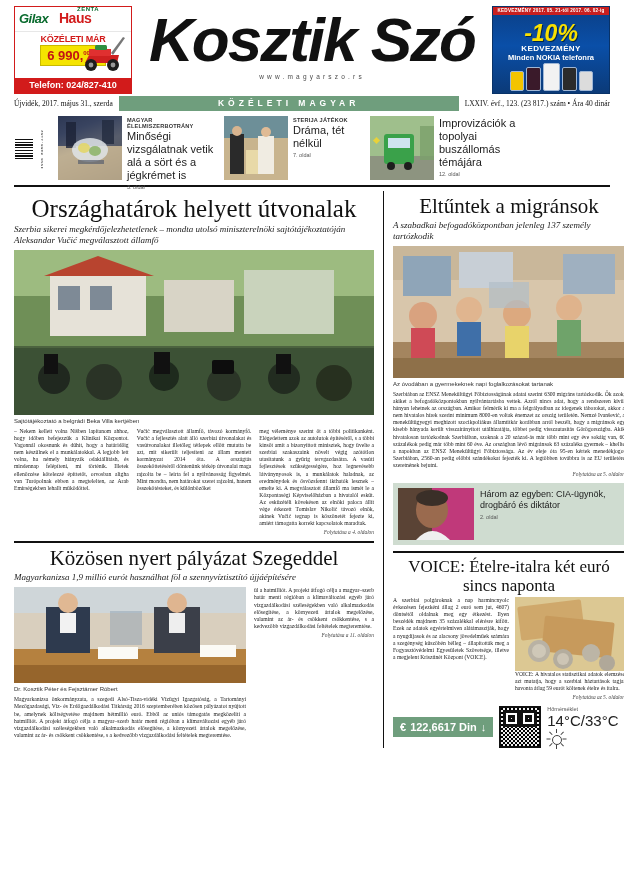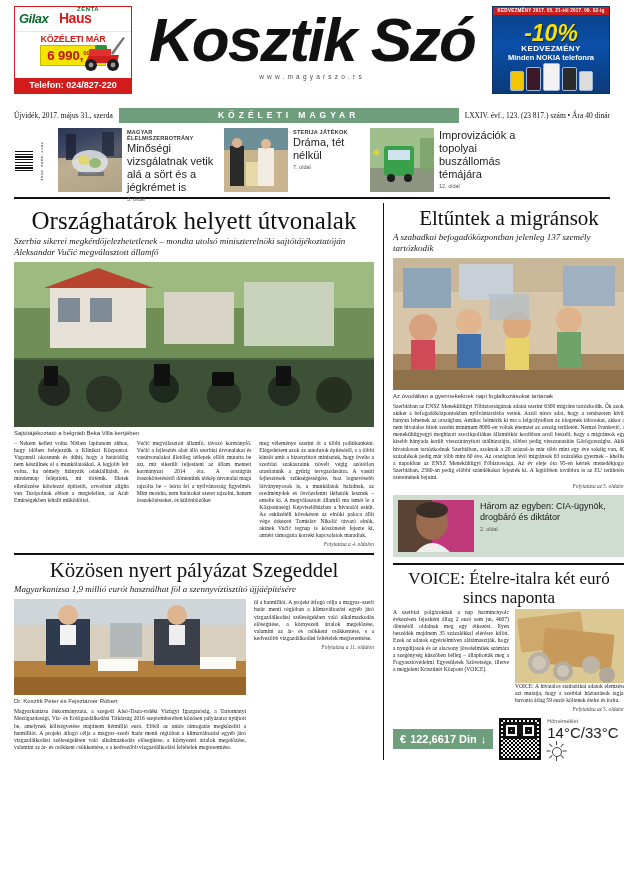--- a/index.html
+++ b/index.html
@@ -23,21 +23,21 @@
     box-sizing: border-box;
   }
 
   
   .topbar {
     display: flex;
     align-items: flex-start;
     justify-content: space-between;
     padding: 6px 14px 0 14px;
     box-sizing: border-box;
-    height: 108px;
+    height: 96px;
   }
 
   
   .ad-left {
     width: 118px;
     height: 88px;
     border: 1px solid #d21b1b;
     box-sizing: border-box;
     background: #fff;
     position: relative;
@@ -515,21 +515,21 @@
       <svg class="mower" viewBox="0 0 52 44">
         <path d="M8 34 L40 34 L42 26 L12 26 Z" fill="#cf2020"></path>
         <rect x="12" y="20" width="22" height="7" fill="#e03030"></rect>
         <path d="M34 24 L46 8 L48 9 L36 26 Z" fill="#777"></path>
         <circle cx="14" cy="36" r="6" fill="#1d1d1d"></circle>
         <circle cx="14" cy="36" r="2.4" fill="#999"></circle>
         <circle cx="36" cy="36" r="6" fill="#1d1d1d"></circle>
         <circle cx="36" cy="36" r="2.4" fill="#999"></circle>
         <rect x="18" y="16" width="12" height="5" rx="1.5" fill="#2f8f3f"></rect>
       </svg>
-      <div class="gl-tel">Telefon: 024/827-220</div>
+      <div class="gl-tel">Telefon: 024/827-410</div>
     </div>
 
     <div class="masthead">
       <div class="title">Kosztik Szó</div>
       <div class="www">www.magyarszo.rs</div>
     </div>
 
     <div class="ad-right">
       <div class="nk-head">KEDVEZMÉNY 2017. 05. 21-től 2017. 06. 02-ig</div>
       <div class="nk-pct">-10%</div>

